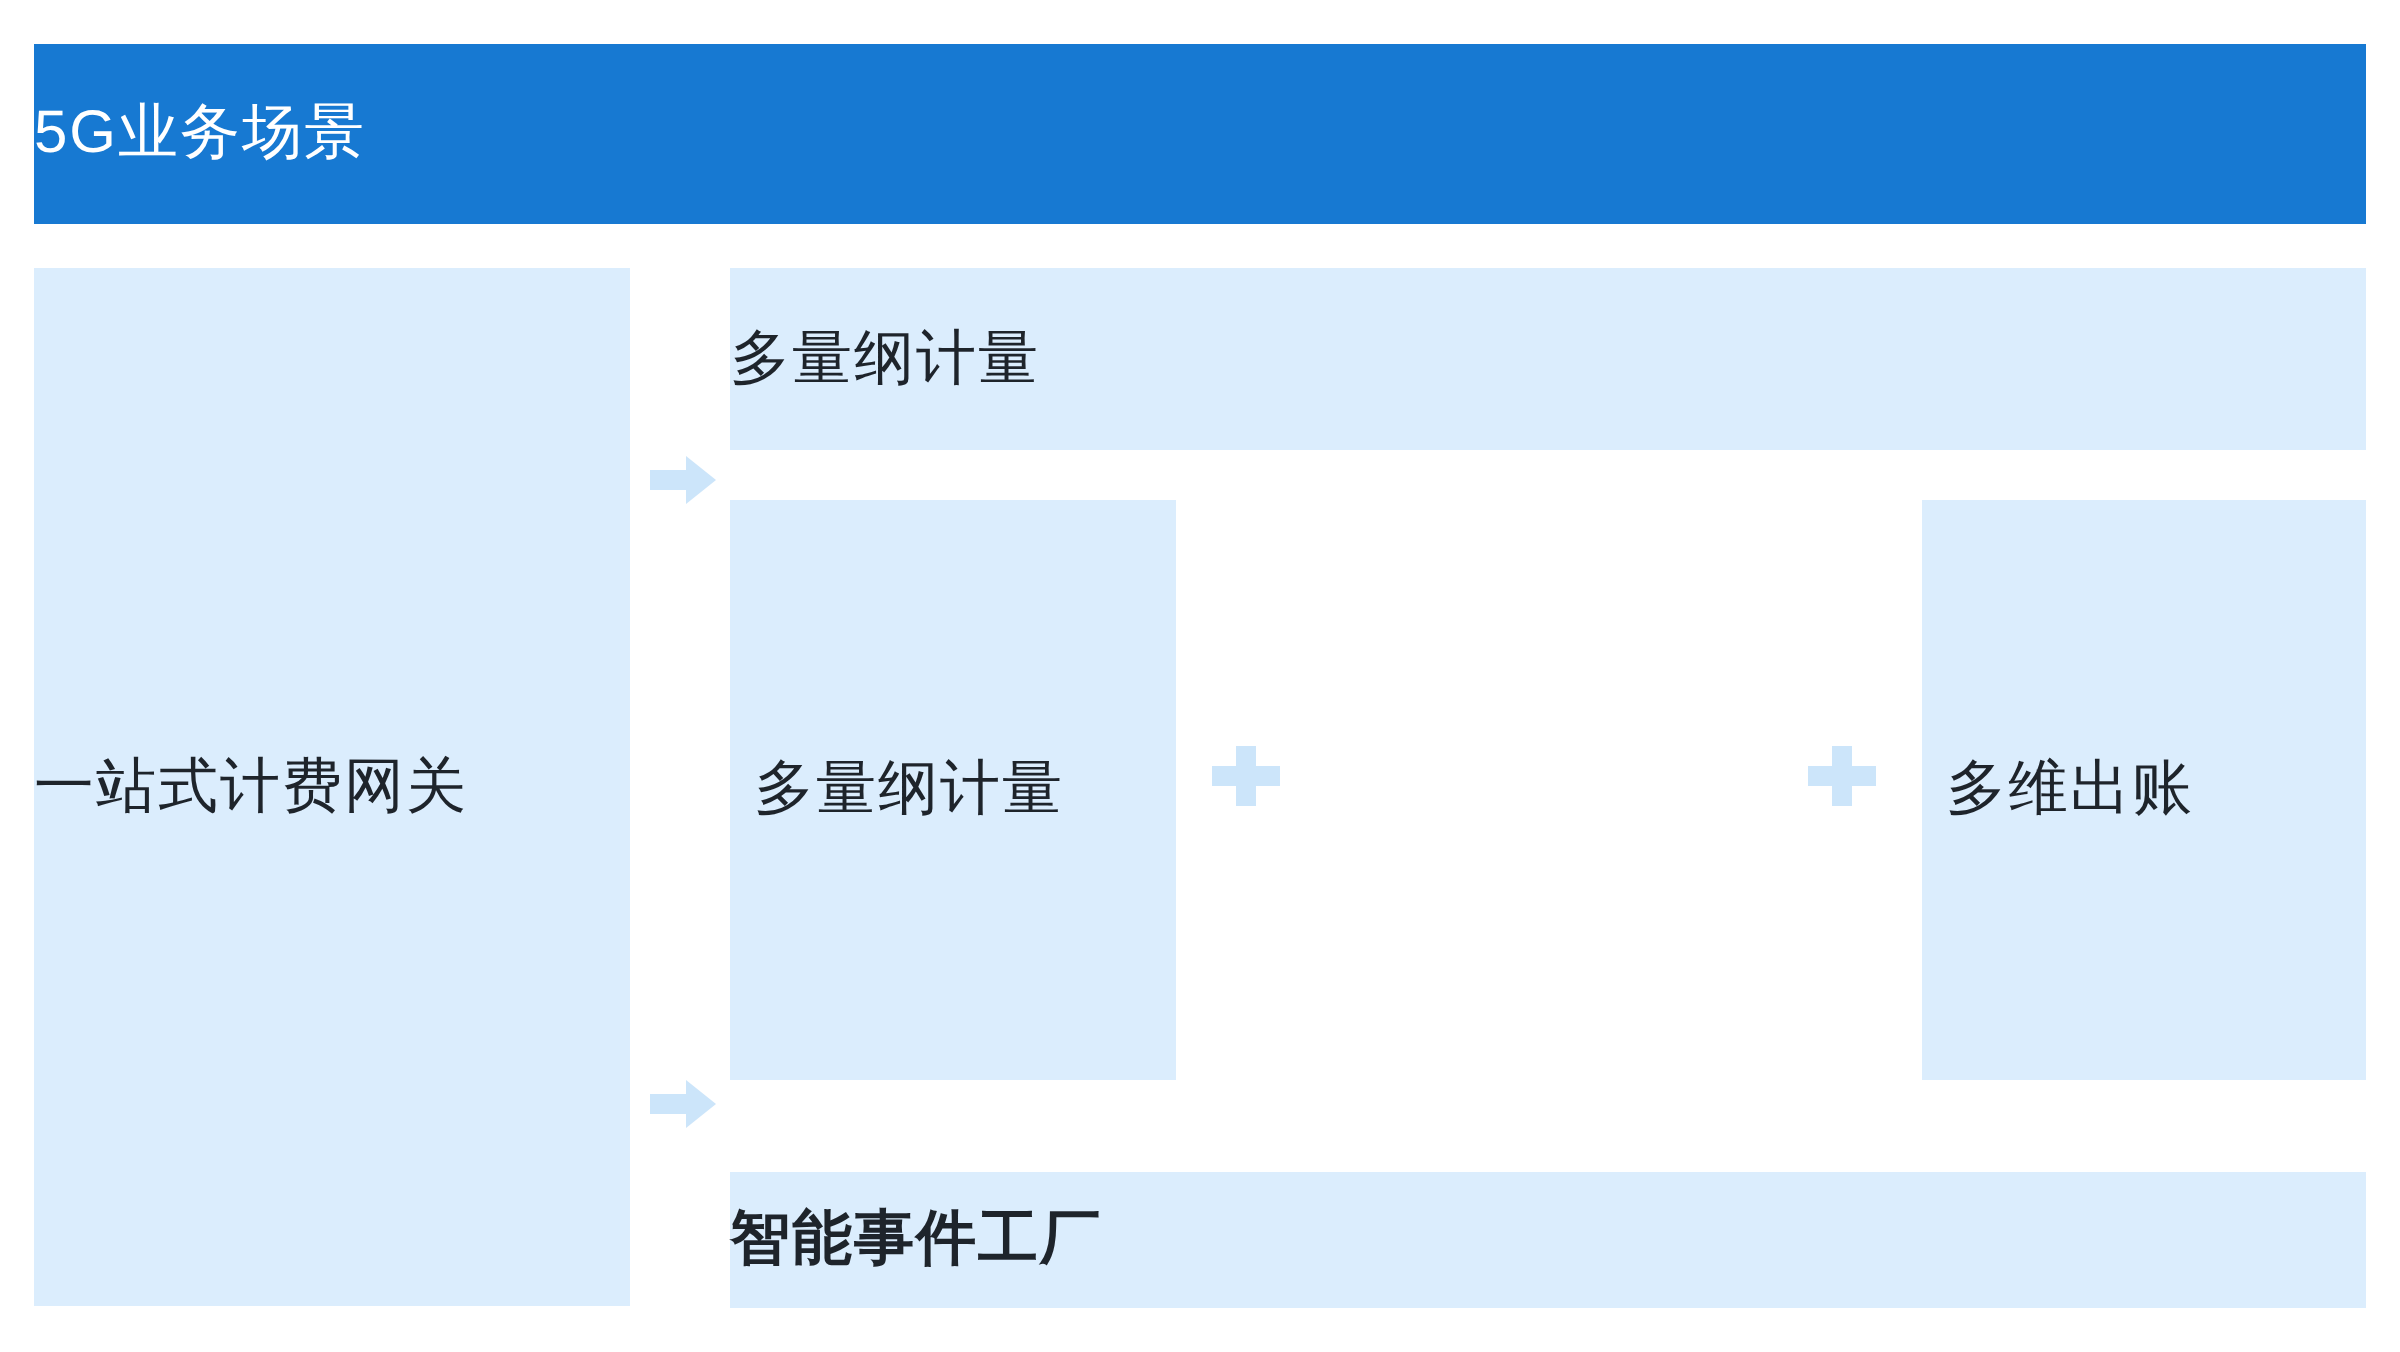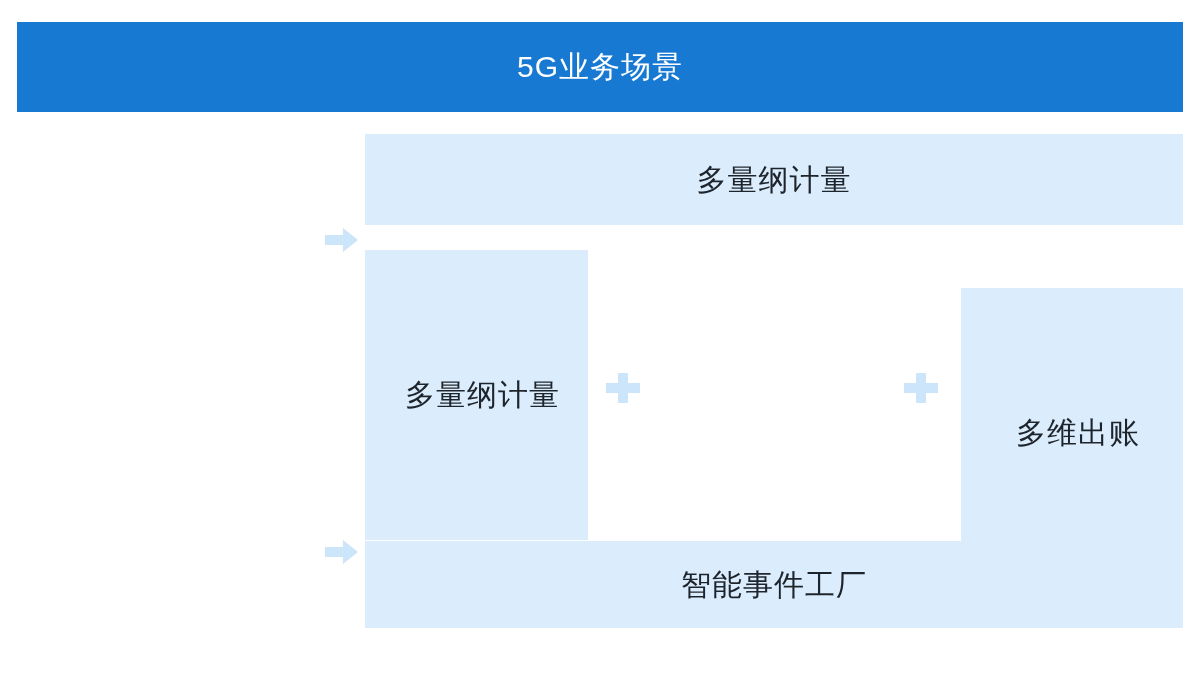--- a/index.html
+++ b/index.html
@@ -19,21 +19,21 @@
   }
   .canvas {
     position: relative;
     width: 1200px; height: 676px;
     background: var(--page-bg);
   }
   .box {
     position: absolute;
     display: flex;
     align-items: center;
-    justify-content: center;
+    justify-content: flex-start;
     font-size: 30px;
     color: var(--text-dark);
     letter-spacing: 1px;
     line-height: 1;
   }
   .header-banner {
     left: 17px; top: 22px;
     width: 1166px; height: 90px;
     background: var(--header-bg);
     color: var(--header-text);
@@ -44,25 +44,26 @@
     background: var(--box-bg);
   }
   .top-box {
     left: 365px; top: 134px;
     width: 818px; height: 91px;
     background: var(--box-bg);
   }
   .mid-box { top: 250px; height: 290px; background: var(--box-bg); padding-left: 12px; }
   .mid-box-1 { left: 365px; width: 223px; }
   .mid-box-2 { left: 663px; width: 222px; }
-  .mid-box-3 { left: 961px; width: 222px; margin-top: 38px; }
+  .mid-box-3 { left: 961px; width: 222px; }
   .bottom-box {
-    left: 365px; top: 541px;
-    width: 818px; height: 87px;
+    left: 365px; top: 586px;
+    width: 818px; height: 68px;
     background: var(--box-bg);
+    font-weight: bold;
   }
   .plus-icon {
     position: absolute;
     width: 34px; height: 30px;
     top: 373px;
   }
   .plus-icon::before {
     content: "";
     position: absolute;
     left: 0; top: 10px;
@@ -86,20 +87,23 @@
 </style>
 </head>
 <body>
 
 <div class="canvas">
 
   <div class="box header-banner">
     <span>5G业务场景</span>
   </div>
 
+  <div class="box left-box">
+    <span>一站式计费网关</span>
+  </div>
 
   <div class="arrow-icon arrow-1">
     <svg viewBox="0 0 33 24" xmlns="http://www.w3.org/2000/svg" aria-hidden="true">
       <rect x="0" y="7" width="19" height="10"></rect>
       <polygon points="18,0 33,12 18,24"></polygon>
     </svg>
   </div>
 
   <div class="arrow-icon arrow-2">
     <svg viewBox="0 0 33 24" xmlns="http://www.w3.org/2000/svg" aria-hidden="true">

